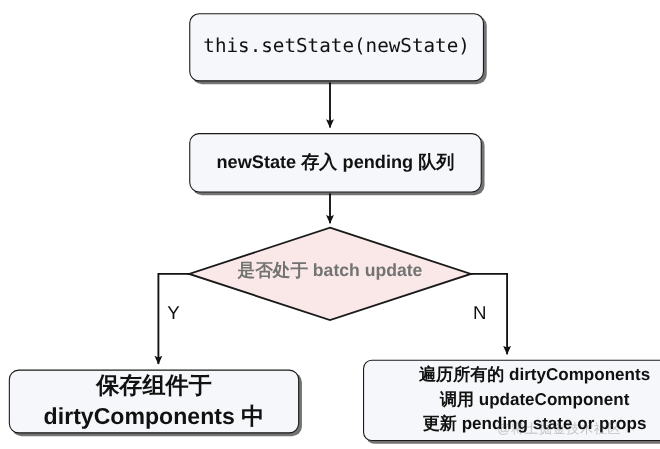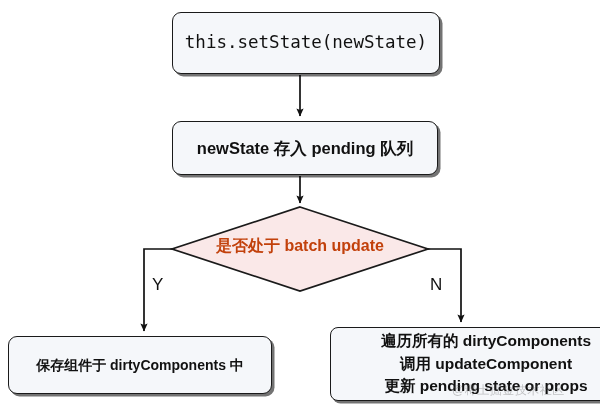--- a/index.html
+++ b/index.html
@@ -68,21 +68,21 @@
     font-size: 16.5px;
     font-weight: 700;
   }
   #node-dirty-save {
     left: 8px;
     top: 336px;
     width: 264px;
     height: 58px;
   }
   #node-dirty-save .node-text {
-    font-size: 14px;
+    font-size: 21px;
     font-weight: 700;
   }
   #node-traverse {
     left: 330px;
     top: 327px;
     width: 312px;
     height: 74px;
     border-radius: 8px;
   }
   #node-traverse .node-text {
@@ -105,21 +105,21 @@
     top: 275px;
   }
   #diamond-text {
     position: absolute;
     left: 172px;
     top: 236px;
     width: 256px;
     text-align: center;
     font-size: 16px;
     font-weight: 700;
-    color: #c2410c;
+    color: #737373;
   }
   #watermark {
     position: absolute;
     left: 452px;
     top: 382px;
     font-size: 12px;
     color: rgba(90,90,90,0.34);
     letter-spacing: 0.5px;
     white-space: nowrap;
   }

